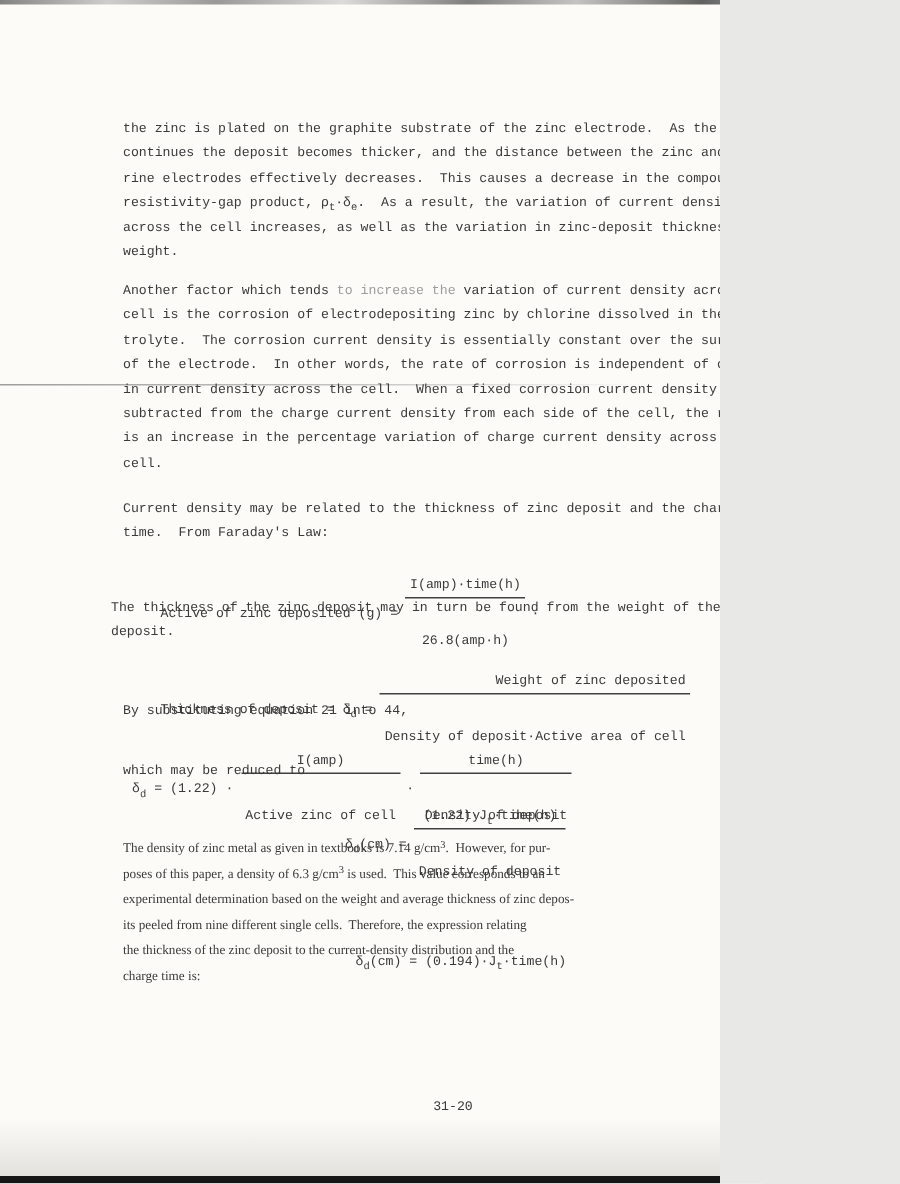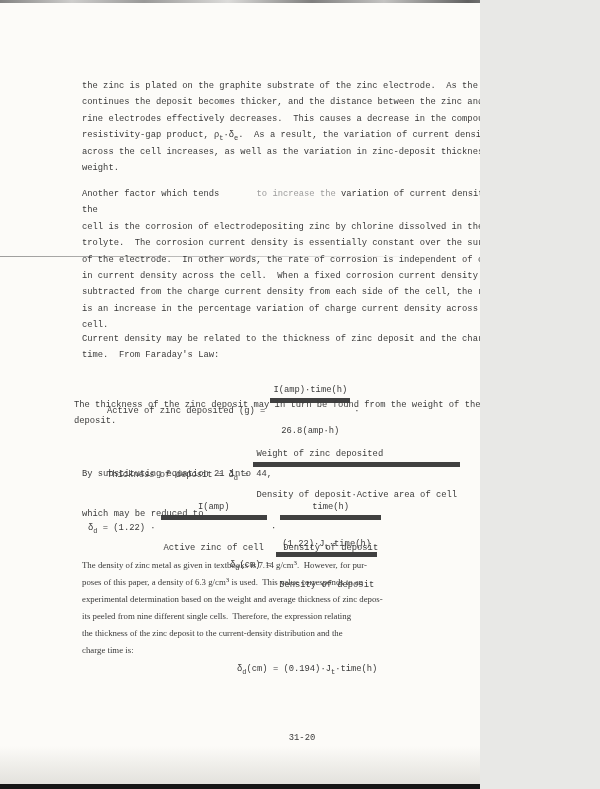--- a/index.html
+++ b/index.html
@@ -29,27 +29,27 @@
   .scan-line {
     position:absolute; left:0; top:256px; width:438px; height:1px;
     background:linear-gradient(90deg, rgba(95,95,95,.6) 0%, rgba(115,115,115,.4) 55%, rgba(140,140,140,.15) 85%, rgba(150,150,150,0) 100%);
   }
   
   .para { position:absolute; width:462px; line-height:16.4px; white-space:pre-wrap; }
   .lh17 { line-height:17px;font-family:Liberation Serif, serif; }
   sub, sup { font-size:7px; line-height:0; position:relative; vertical-align:baseline; }
   sub { bottom:-2.6px; }
   sup { top:-3.2px; }
-  .faded { color:#9c9c9c;margin-left:32px; }
+  .faded { color:#9c9c9c; }
   
   .eq { position:absolute; display:flex; align-items:center; white-space:pre; }
   .eq-lhs { margin-right:5px; }
   .eq-op { margin:0 4px; }
   .frac { display:inline-block; text-align:center; vertical-align:middle; line-height:11px; }
-  .frac .num { display:block; border-bottom:5px solid #404040; padding:0 3px 1.5px; }
+  .frac .num { display:block; border-bottom:1px solid #404040; padding:0 3px 1.5px; }
   .frac .den { display:block; padding:1.5px 3px 0; }
   .eq-no { position:absolute; top:50%; transform:translateY(-50%);font-weight:bold; }
   .footer { position:absolute; top:733px; left:0; width:600px; text-align:center; padding-left:4px; }
 </style>
 </head>
 <body>
 
 <div class="page">
 
   <div class="top-edge"></div>
@@ -71,21 +71,21 @@
     </span>
     <span class="eq-op">·</span>
     <span class="eq-no" style="left:396px;">(43)</span>
   </div>
 
   <div class="para" style="left:74px; top:397px;">The thickness of the zinc deposit may in turn be found from the weight of the<br>deposit.</div>
 
   <div class="eq" style="left:107px; top:427px;">
     <span class="eq-lhs">Thickness of deposit = δ<sub>d</sub> =</span>
     <span class="frac">
-      <span class="num" style="text-align:left;">Weight of zinc deposited</span>
+      <span class="num" style="text-align:right;">Weight of zinc deposited</span>
       <span class="den">Density of deposit·Active area of cell</span>
     </span>
     <span class="eq-no" style="left:396px;margin-top:28px;">(44)</span>
   </div>
 
   <div class="para" style="left:82px; top:466px;">By substituting equation 21 into 44,</div>
 
   <div class="eq" style="left:88px; top:480px;">
     <span class="eq-lhs">δ<sub>d</sub> = (1.22) ·</span>
     <span class="frac">
@@ -106,21 +106,21 @@
     <span class="eq-lhs">δ<sub>d</sub>(cm) =</span>
     <span class="frac">
       <span class="num">(1.22)·J<sub>t</sub>·time(h)</span>
       <span class="den">Density of deposit</span>
     </span>
     <span class="eq-no" style="left:273px;text-align:center;">(46)</span>
   </div>
 
   <div class="para lh17" style="left:82px; top:557px;">The density of zinc metal as given in textbooks is 7.14 g/cm<sup>3</sup>.  However, for pur-<br>poses of this paper, a density of 6.3 g/cm<sup>3</sup> is used.  This value corresponds to an<br>experimental determination based on the weight and average thickness of zinc depos-<br>its peeled from nine different single cells.  Therefore, the expression relating<br>the thickness of the zinc deposit to the current-density distribution and the<br>charge time is:</div>
 
-  <div class="eq" style="left:237px; top:664px;">
+  <div class="eq" style="left:237px; top:636px;">
     <span class="eq-lhs">δ<sub>d</sub>(cm) = (0.194)·J<sub>t</sub>·time(h)</span>
     <span class="eq-no" style="left:266px;">(47)</span>
   </div>
 
   <div class="footer">31-20</div>
 
   <div class="bottom-band"></div>
   <div class="bottom-bar"></div>
 
 </div>

